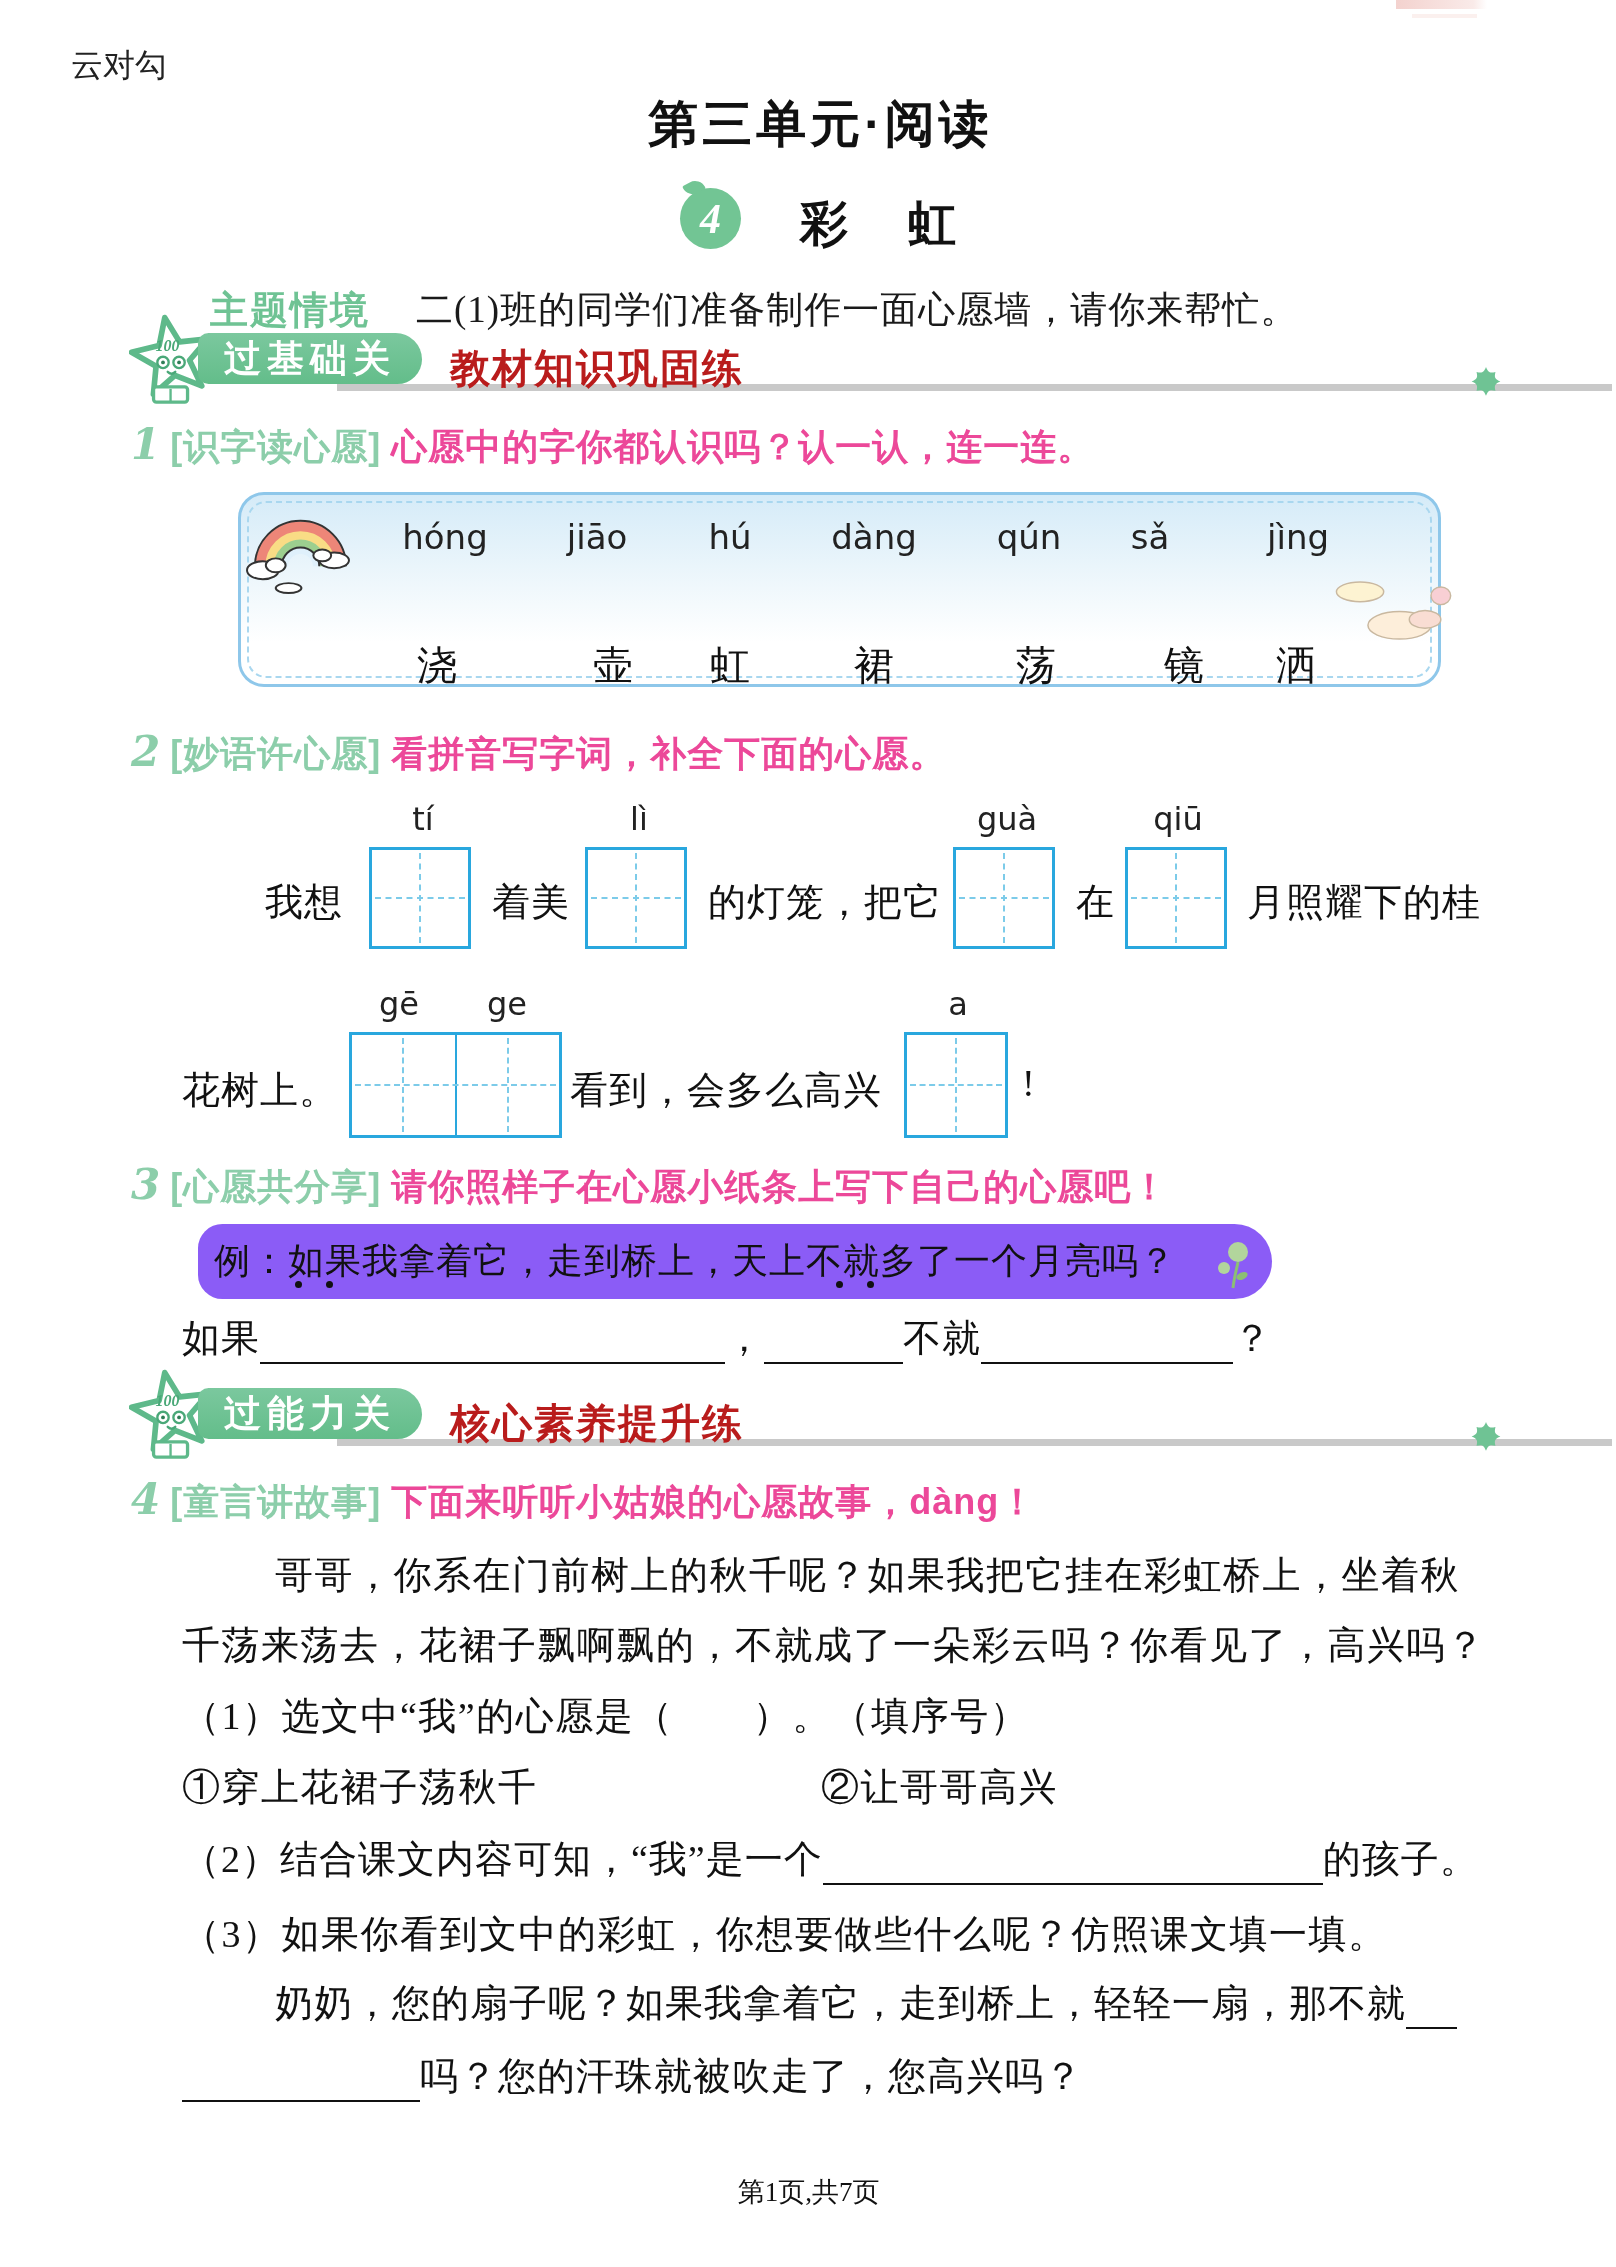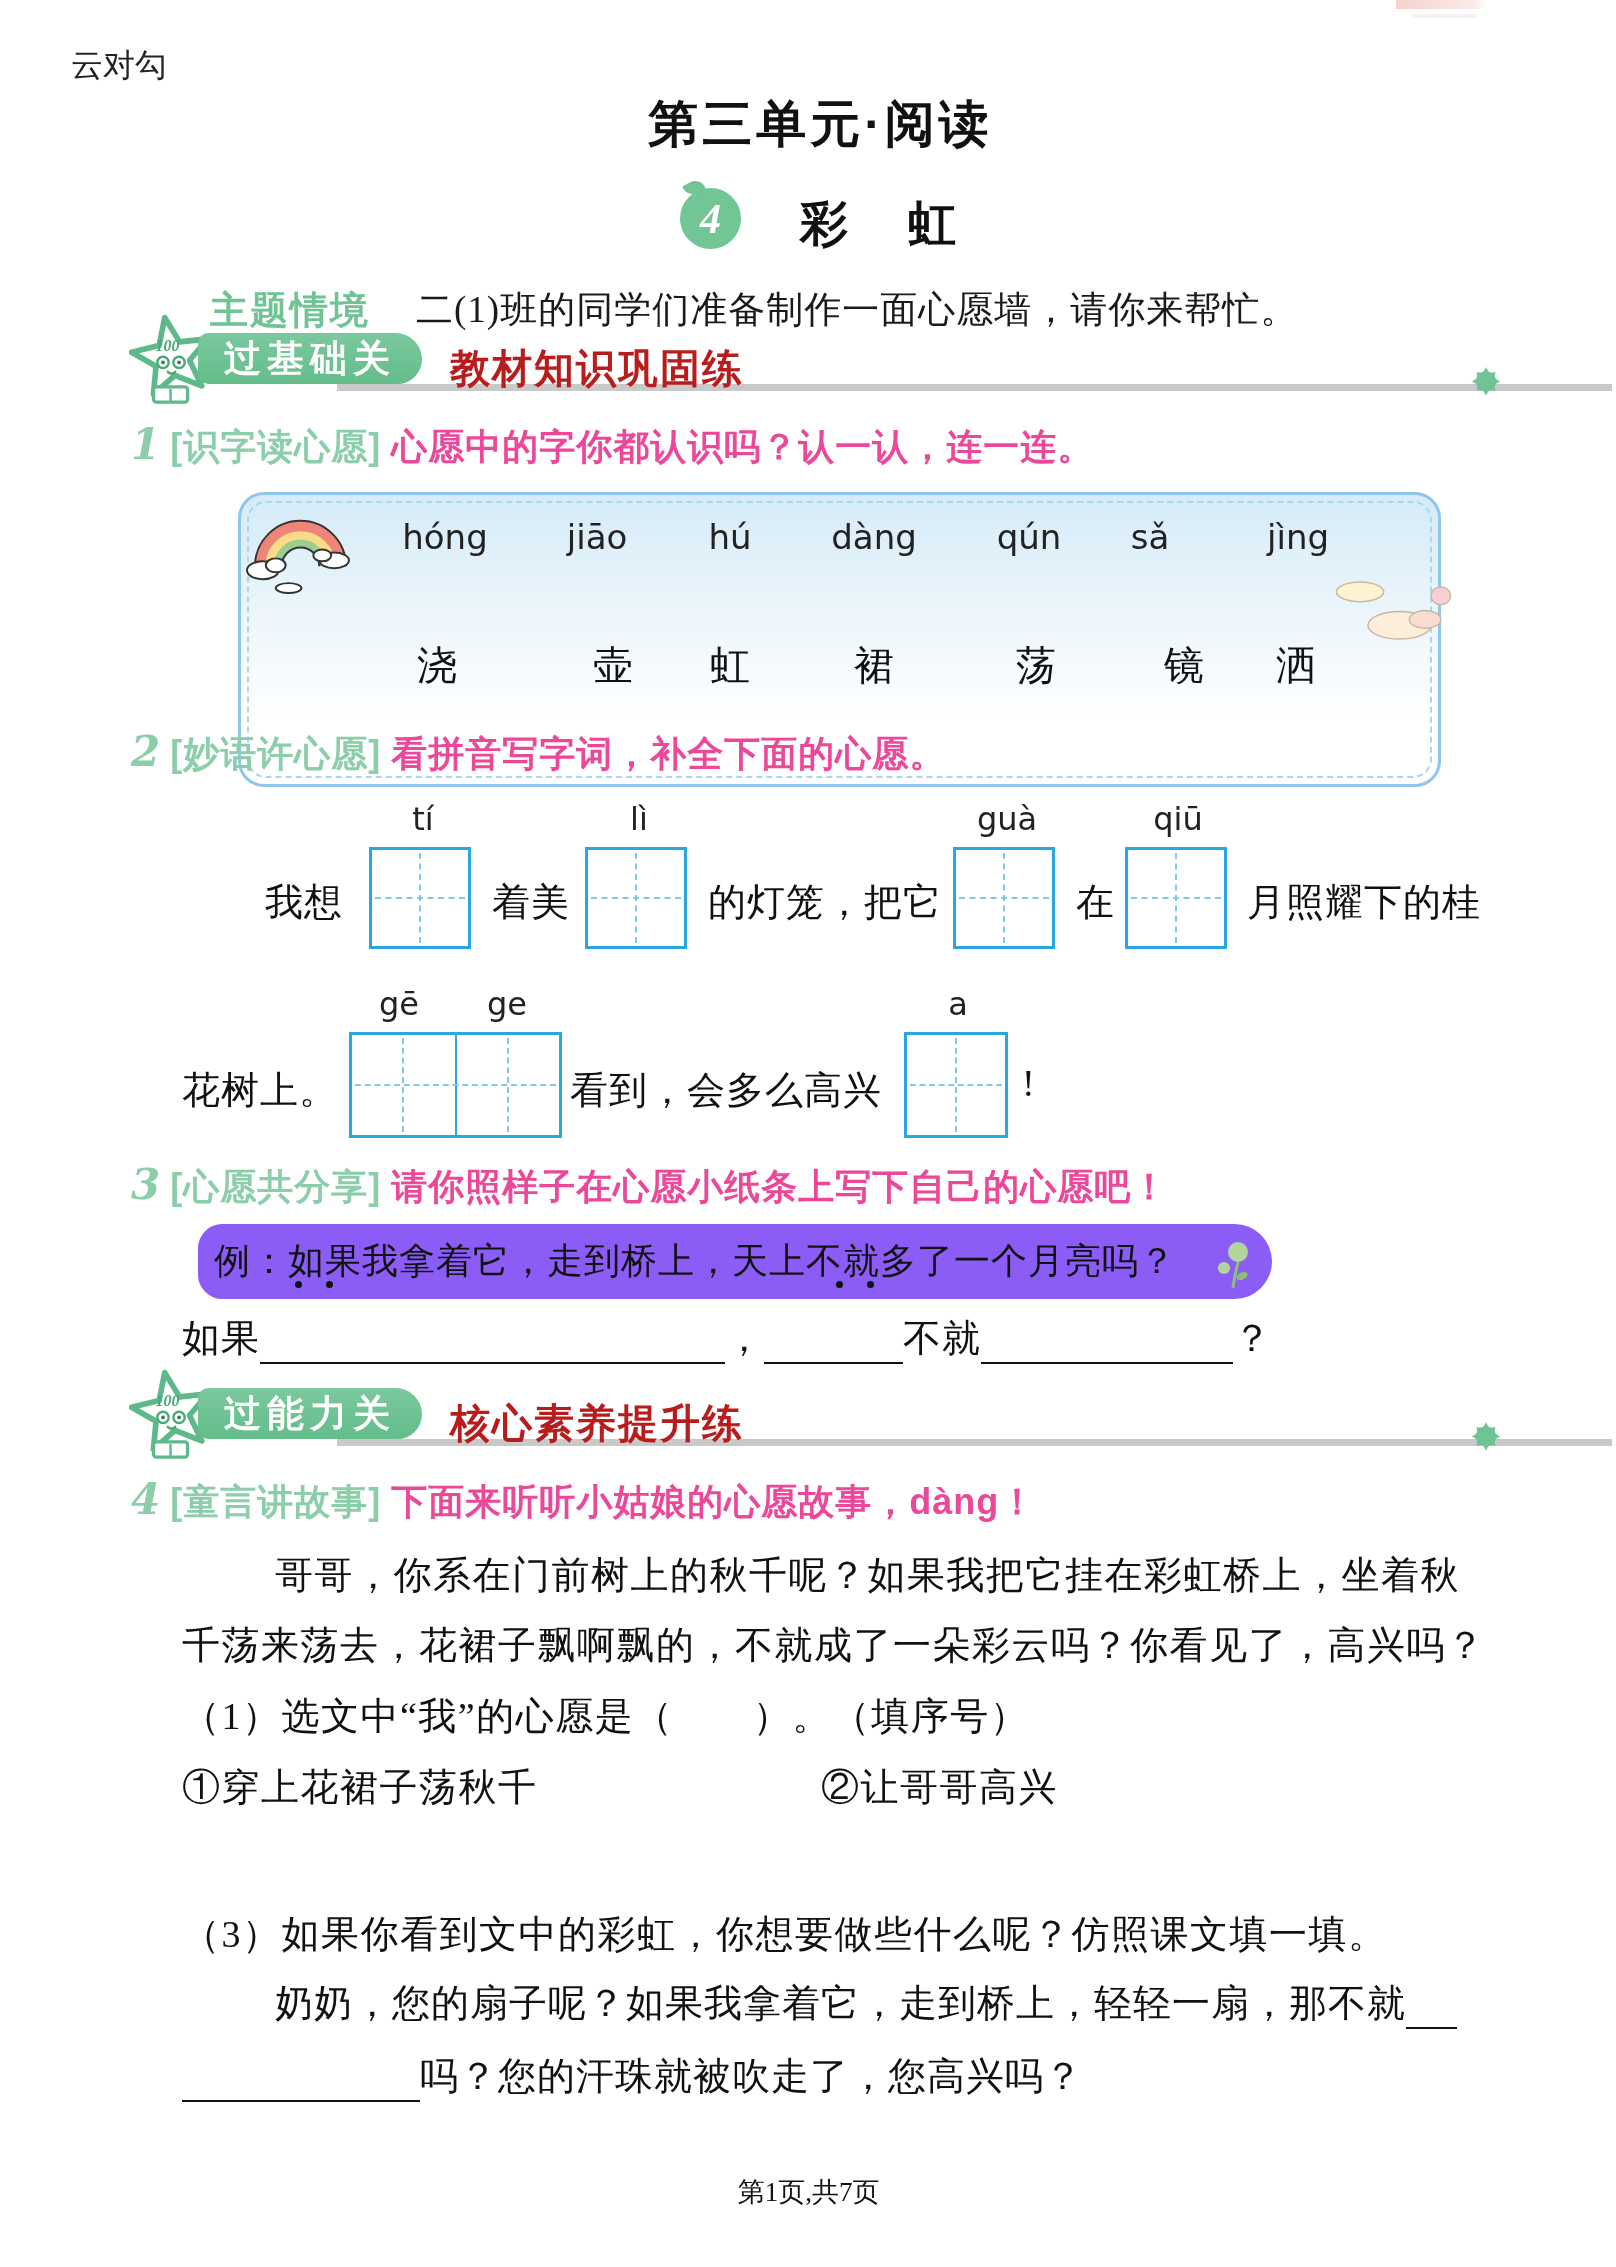--- a/index.html
+++ b/index.html
@@ -40,21 +40,21 @@
   .banner-star{position:absolute;left:1339px;top:40px;width:36px;height:36px;}
 
   .qhead{position:absolute;left:131px;display:flex;align-items:baseline;gap:10px;white-space:nowrap;}
   .qnum{font-size:42px;color:#8cceaa;font-style:italic;font-weight:bold;
       font-family:"DejaVu Serif","Liberation Serif",serif;}
   .qtag{font-size:36px;color:#8cceaa;font-weight:bold;letter-spacing:1px;
       font-family:"Liberation Sans","DejaVu Sans",sans-serif;}
   .qtitle{font-size:36px;color:#ec4899;font-weight:bold;letter-spacing:1px;
       font-family:"Liberation Sans","DejaVu Sans",sans-serif;}
 
-  .panel{position:absolute;left:238px;top:492px;width:1203px;height:295px;box-sizing:border-box;
+  .panel{position:absolute;left:238px;top:492px;width:1203px;height:195px;box-sizing:border-box;
       border:3px solid #8ec7ea;border-radius:26px;
       background:linear-gradient(180deg,#d5ebf8 0%,#eaf5fb 38%,#ffffff 78%);}
   .panel::before{content:"";position:absolute;inset:6px;border:2px dashed #a9d7ef;border-radius:19px;}
   .panel .py-item{position:absolute;top:22px;transform:translateX(-50%);font-size:34px;color:#222;}
   .panel .hz-item{position:absolute;top:143px;transform:translateX(-50%);font-size:40px;color:#111;}
 
   .wbox{position:absolute;width:102px;height:102px;border:3.5px solid #29a7de;box-sizing:border-box;background:#fff;}
   .wbox::before{content:"";position:absolute;top:3px;bottom:3px;left:50%;margin-left:-1px;border-left:2px dashed #7ccbe9;}
   .wbox::after{content:"";position:absolute;left:3px;right:3px;top:50%;margin-top:-1px;border-top:2px dashed #7ccbe9;}
   .wbox2{position:absolute;border:3.5px solid #29a7de;box-sizing:border-box;display:flex;background:#fff;}
@@ -268,20 +268,25 @@
   </div>
 
   <div class="bodyline kai" style="left:182px;top:1620px">千荡来荡去，花裙子飘啊飘的，不就成了一朵彩云吗？你看见了，高兴吗？</div>
   <div class="bodyline kai" style="left:275px;top:1550px">哥哥，你系在门前树上的秋千呢？如果我把它挂在彩虹桥上，坐着秋</div>
 
   <div class="bodyline kai" style="left:182px;top:1691px">（1）选文中“我”的心愿是（　　）。（填序号）</div>
 
   <div class="bodyline kai" style="left:182px;top:1762px">①穿上花裙子荡秋千</div>
   <div class="bodyline kai" style="left:821px;top:1762px">②让哥哥高兴</div>
 
+  <div class="fill-row kai" style="left:182px;top:1834px">
+    <span>（2）结合课文内容可知，“我”是一个</span>
+    <span class="blank" style="width:500px"></span>
+    <span>的孩子。</span>
+  </div>
 
   <div class="bodyline kai" style="left:182px;top:1909px">（3）如果你看到文中的彩虹，你想要做些什么呢？仿照课文填一填。</div>
 
   <div class="fill-row kai" style="left:275px;top:1978px">
     <span>奶奶，您的扇子呢？如果我拿着它，走到桥上，轻轻一扇，那不就</span>
     <span class="blank" style="width:51px"></span>
   </div>
   <div class="fill-row kai" style="left:182px;top:2051px">
     <span class="blank" style="width:238px"></span>
     <span>吗？您的汗珠就被吹走了，您高兴吗？</span>

